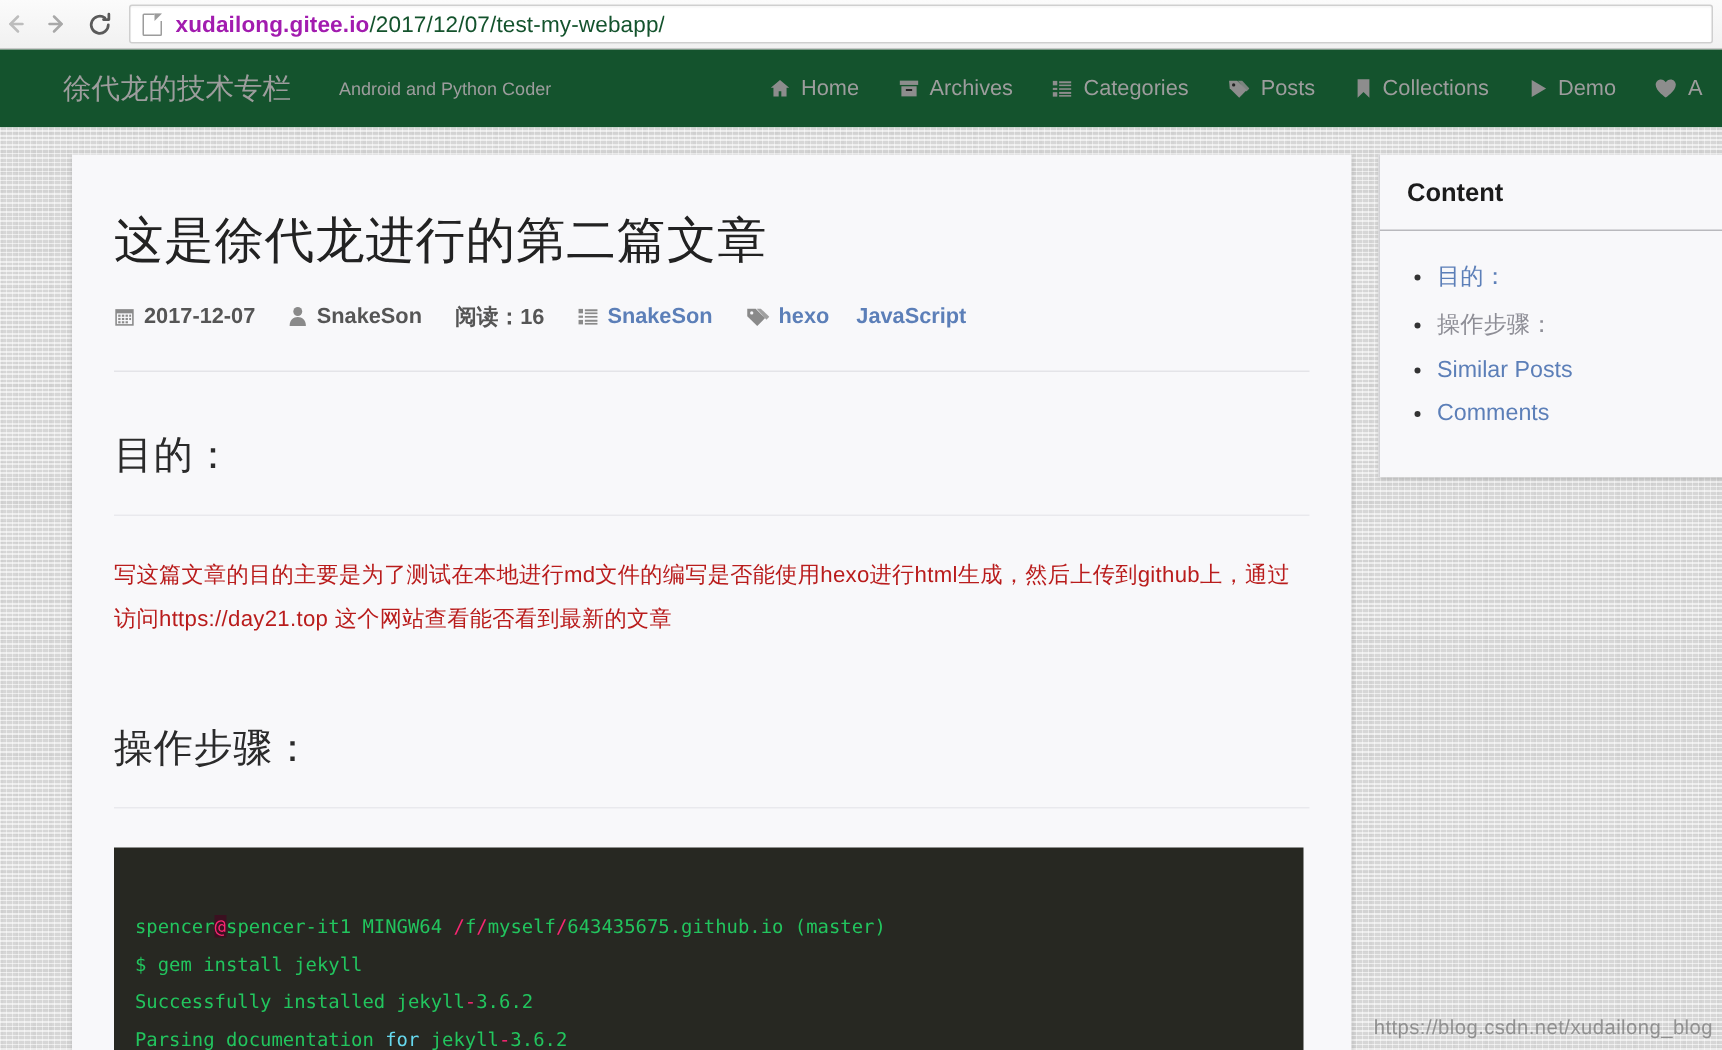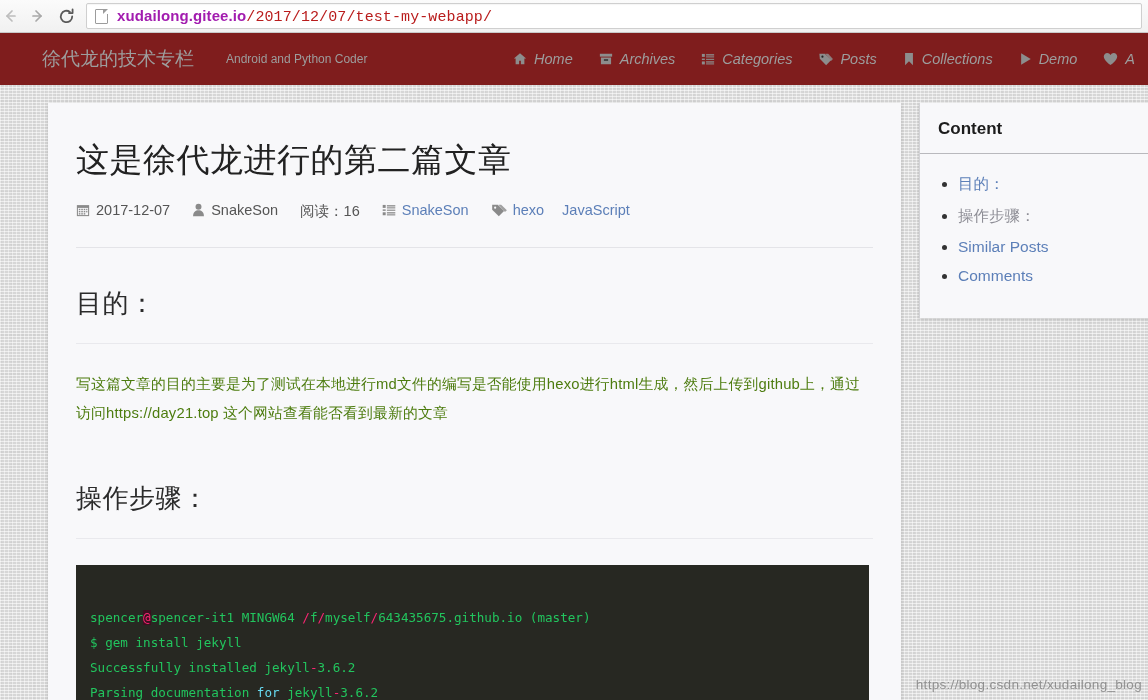--- a/index.html
+++ b/index.html
@@ -69,29 +69,29 @@
     border-style: solid;
     border-color: transparent transparent #fff #9c9c9c;
   }
   .url-text {
     font-size: 15px;
     letter-spacing: 0.1px;
     white-space: nowrap;
     overflow: hidden;
   }
   .url-host { color: #a21caf; font-weight: bold; }
-  .url-path { color: #b91c1c; font-family: Liberation Mono, monospace; }
+  .url-path { color: #14532d; }
 
   
   .site-nav {
     position: absolute;
     left: 0; top: 33px;
     width: 1148px;
     height: 52px;
-    background: #7f1d1d;
+    background: #14532d;
     display: flex;
     align-items: center;
   }
   .brand {
     color: #9d9d9d;
     font-size: 19px;
     margin-left: 42px;
     white-space: nowrap;
   }
   .tagline {
@@ -99,21 +99,20 @@
     font-size: 12px;
     margin-left: 32px;
     white-space: nowrap;
   }
   .nav-links {
     margin-left: auto;
     display: flex;
     align-items: center;
     padding-right: 0px;
     overflow: hidden;
-    font-style: italic;
   }
   .nav-link {
     color: #9d9d9d;
     font-size: 14.5px;
     display: flex;
     align-items: center;
     gap: 7px;
     padding: 0 13px;
     white-space: nowrap;
     cursor: pointer;
@@ -151,26 +150,27 @@
     font-size: 33px;
     font-weight: normal;
     color: #222;
     letter-spacing: 0.5px;
     line-height: 1.3;
     margin-top: 8px;
   }
 
   .post-meta {
     display: flex;
-    align-items: flex-start;
+    align-items: center;
     margin-top: 20px;
     font-size: 14.5px;
     color: #555;
     flex-wrap: nowrap;
     white-space: nowrap;
+    font-weight: bold;
   }
   .meta-item { display:flex; align-items:center; gap:6px; margin-right: 22px; }
   .meta-item .ico { color:#8a8a8a; display:flex; align-items:center; }
   .meta-item .ico svg { display:block; }
   .meta-link { color:#5c7fb8; cursor:pointer; }
   .meta-link + .meta-link { margin-left: 12px; }
   .meta-rule {
     margin-top: 26px;
     border-top: 1px solid #e4e4e8;
   }
@@ -182,21 +182,21 @@
     letter-spacing: 0.5px;
   }
   .h-purpose { margin-top: 38px; }
   .h-steps   { margin-top: 52px; }
   .section-rule { margin-top: 22px; border-top: 1px solid #e9e9ed; }
 
   .body-para {
     margin-top: 26px;
     font-size: 14.8px;
     line-height: 2.0;
-    color: #4d7c0f;
+    color: #b91c1c;
     letter-spacing: 0.2px;
   }
 
   
   .code-block {
     margin-top: 26px;
     margin-left: 0px;
     width: 793px;
     background: #272822;
     padding: 40px 0 0 14px;

